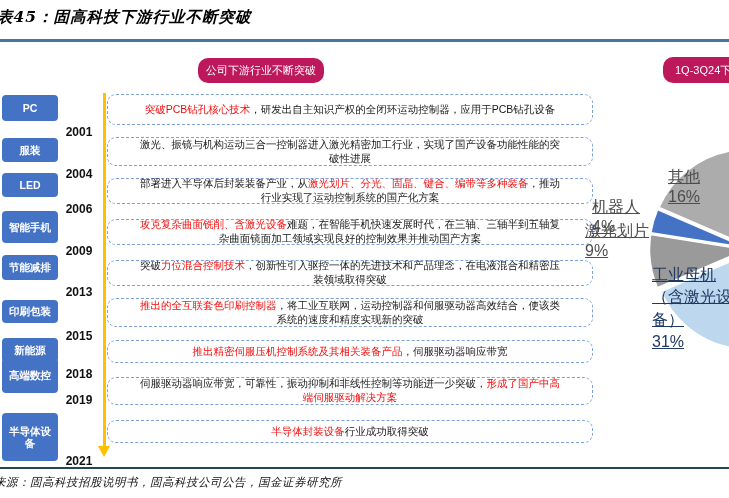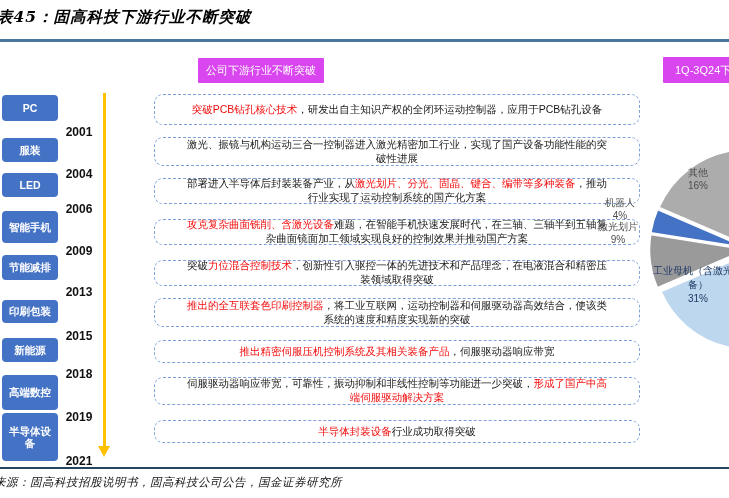--- a/index.html
+++ b/index.html
@@ -6,51 +6,51 @@
   #screen{position:relative;width:729px;height:498px;overflow:hidden;background:#fff;
           font-family:"Liberation Sans",sans-serif;}
 
   .page-title{position:absolute;left:-3px;top:7px;font-family:"DejaVu Serif",serif;
               font-style:italic;font-weight:bold;font-size:15.5px;color:#000;letter-spacing:1px;}
   .rule-top{position:absolute;left:0;top:39px;width:729px;height:2.5px;background:#48769c;}
   .rule-bottom{position:absolute;left:0;top:467px;width:729px;height:2px;background:#24455e;}
   .source-line{position:absolute;left:-6px;top:475px;font-family:"DejaVu Serif",serif;
                font-style:italic;font-size:11.5px;color:#111;letter-spacing:0.5px;}
 
-  .pill{position:absolute;background:#d946ef;color:#fff;border-radius:1px;
+  .pill{position:absolute;background:#be185d;color:#fff;border-radius:10px;
         display:flex;align-items:center;justify-content:center;font-size:11px;}
   .pill-left{left:198px;top:58px;width:126px;height:25px;}
   .pill-right{left:663px;top:57px;width:120px;height:26px;justify-content:flex-start;padding-left:12px;}
 
   
   .tline{position:absolute;left:103px;top:93px;width:3px;height:354px;background:#ffc000;}
   .tarrow{position:absolute;left:98px;top:446px;width:0;height:0;
           border-left:6.5px solid transparent;border-right:6.5px solid transparent;
           border-top:11px solid #ffc000;}
 
   .chip{position:absolute;left:2px;width:56px;background:#4472c4;color:#fff;border-radius:4px;
         display:flex;align-items:center;justify-content:center;text-align:center;
         font-size:10.5px;font-weight:600;line-height:1.15;box-sizing:border-box;padding:10px 2px;}
   .year{position:absolute;left:60px;width:38px;display:flex;align-items:center;justify-content:center;
         font-weight:bold;font-size:12px;color:#111;margin-top:24px;}
   .p0{top:95px;height:26px}.p1{top:138px;height:24px}.p2{top:173px;height:24px}
   .p3{top:211px;height:32px}.p4{top:255px;height:25px}.p5{top:300px;height:23px}
-  .p6{top:338px;height:24px}.p7{top:375px;height:35px}.p8{top:413px;height:48px}
+  .p6{top:338px;height:24px}.p7{top:358px;height:35px}.p8{top:413px;height:48px}
 
   .desc{position:absolute;left:107px;width:486px;border:1.6px dashed #7da0d9;border-radius:9px;
         background:#fff;display:flex;align-items:center;justify-content:center;text-align:center;
-        font-size:10.5px;line-height:1.3;padding:1px 32px;box-sizing:border-box;color:#1a1a1a;margin-left:47px;}
+        font-size:10.5px;line-height:1.3;padding:1px 32px;box-sizing:border-box;color:#1a1a1a;}
   .q0{top:94px;height:31px}.q1{top:137px;height:29px}.q2{top:178px;height:26px}
   .q3{top:219px;height:26px}.q4{top:260px;height:26px}.q5{top:298px;height:29px}
   .q6{top:340px;height:23px}.q7{top:377px;height:28px}.q8{top:420px;height:23px}
   .red{color:#f20d0d;}
 
   
   #pie-svg{position:absolute;left:0;top:0;width:729px;height:498px;}
-  .plabel{position:absolute;text-align:center;font-size:10px;line-height:1.25;color:#4d4d4d;}
+  .plabel{position:absolute;text-align:left;font-size:16px;line-height:1.25;color:#4d4d4d;text-decoration:underline;}
   .plabel-0{left:668px;top:167px;width:60px;}
   .plabel-1{left:592px;top:197px;width:56px;}
   .plabel-2{left:585px;top:221px;width:66px;}
   .plabel-3{left:652px;top:264px;width:92px;color:#1f3864;line-height:1.4;}
 </style>
 </head>
 <body>
 
 <div id="screen">
   <div class="page-title">表45：固高科技下游行业不断突破</div>

